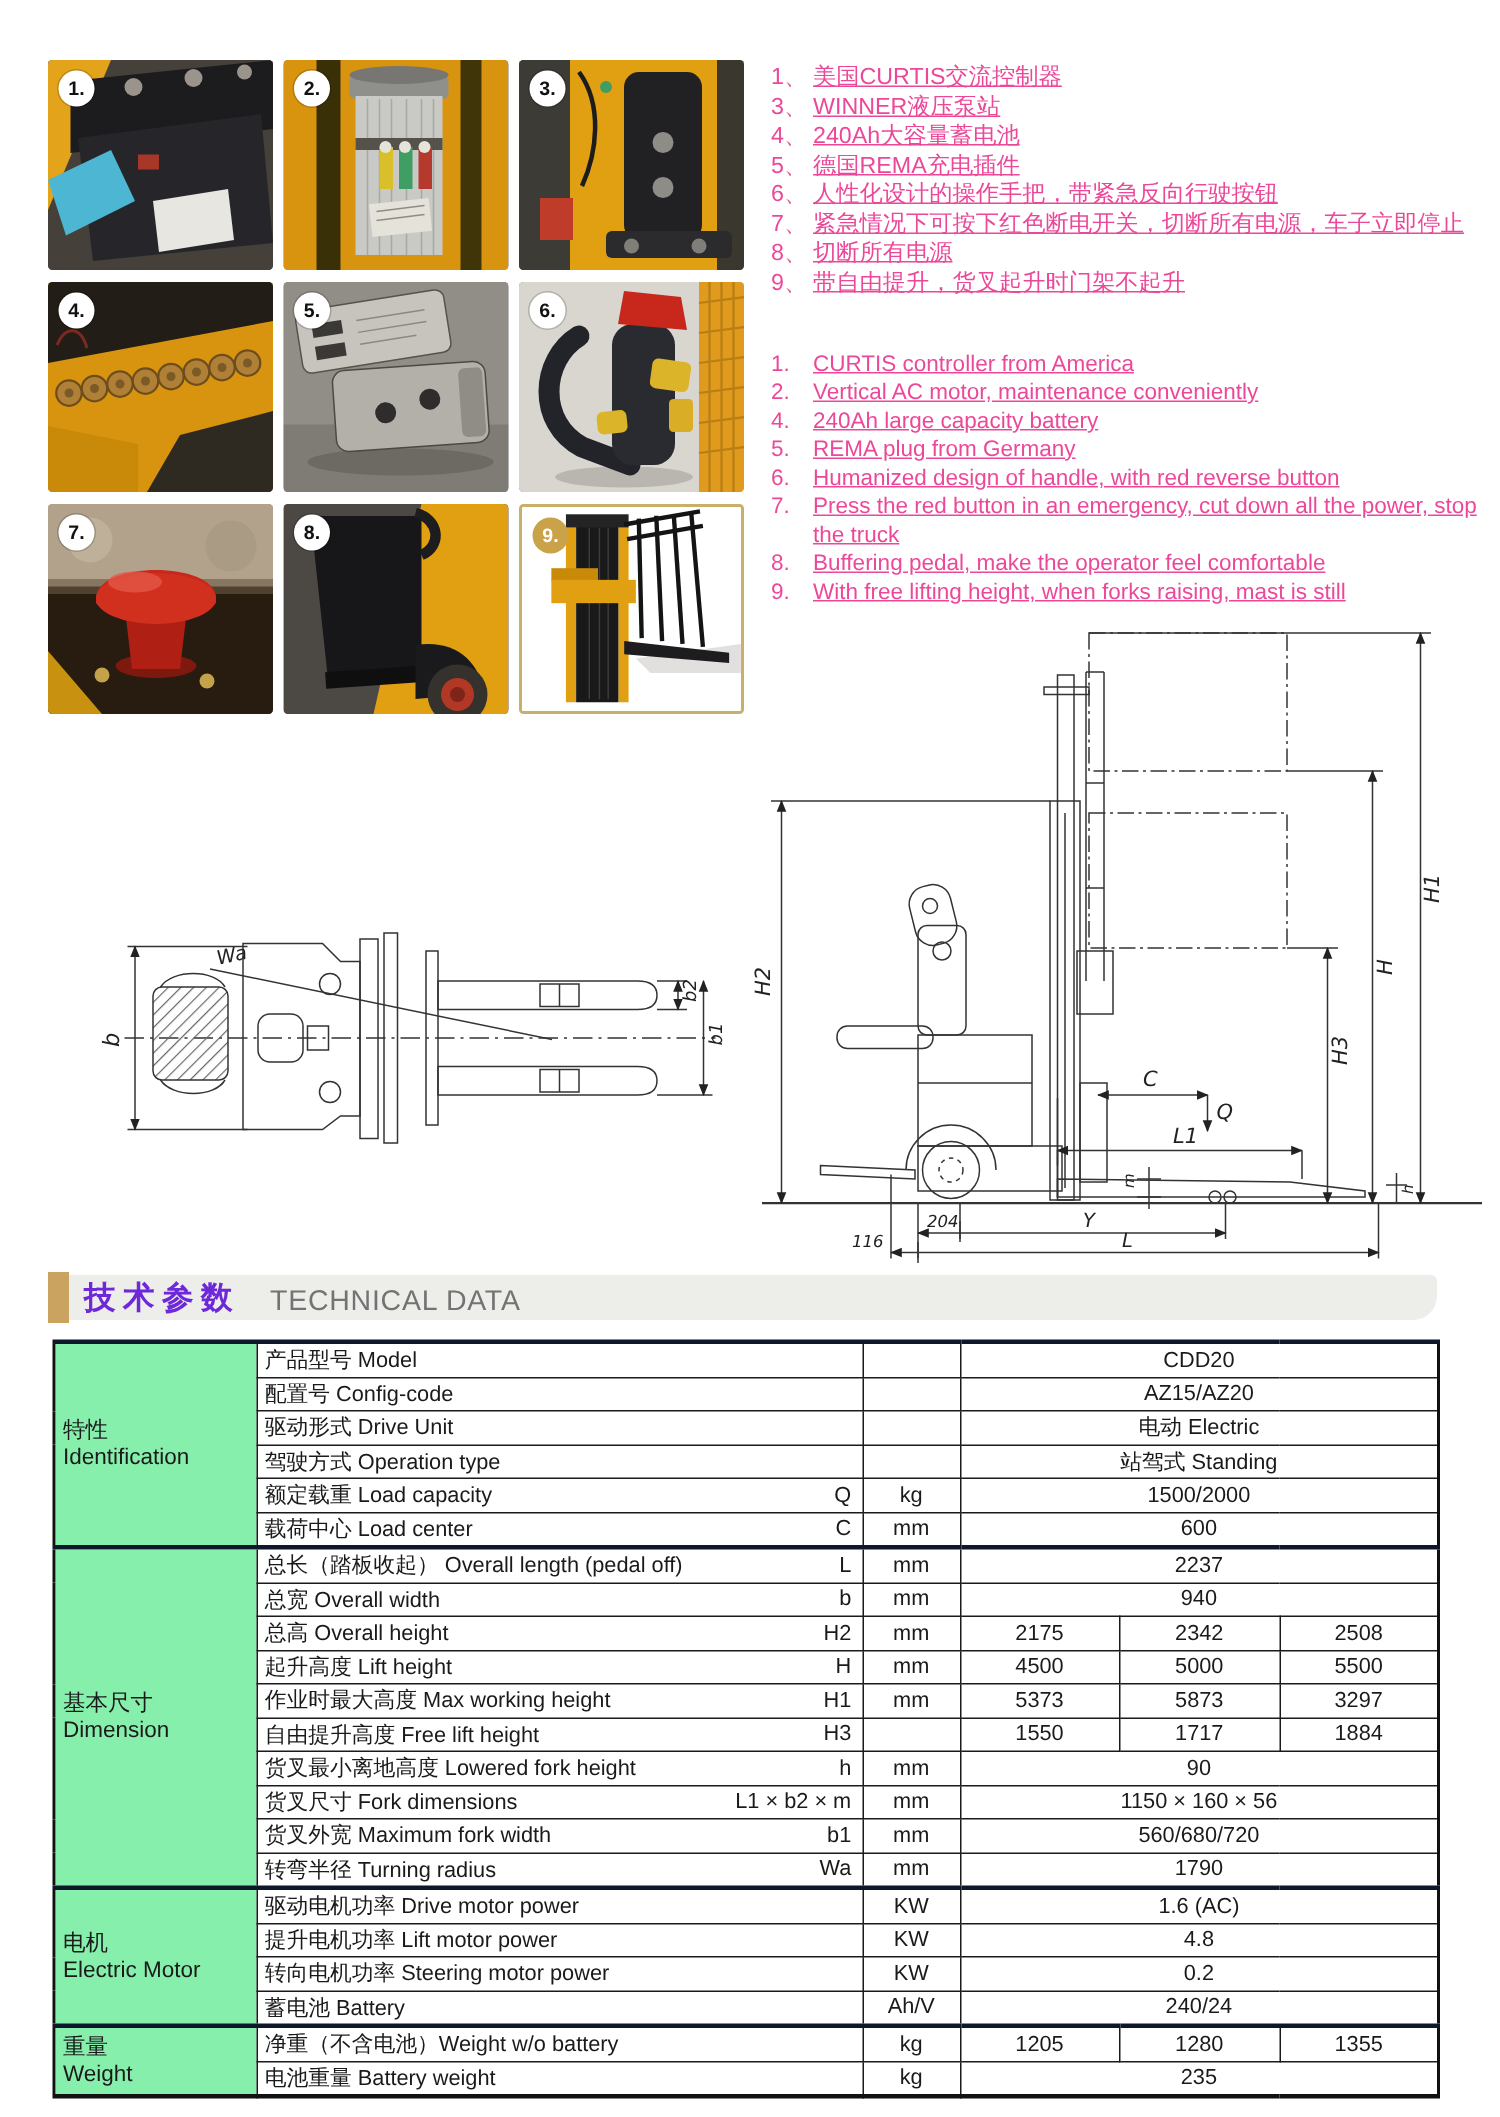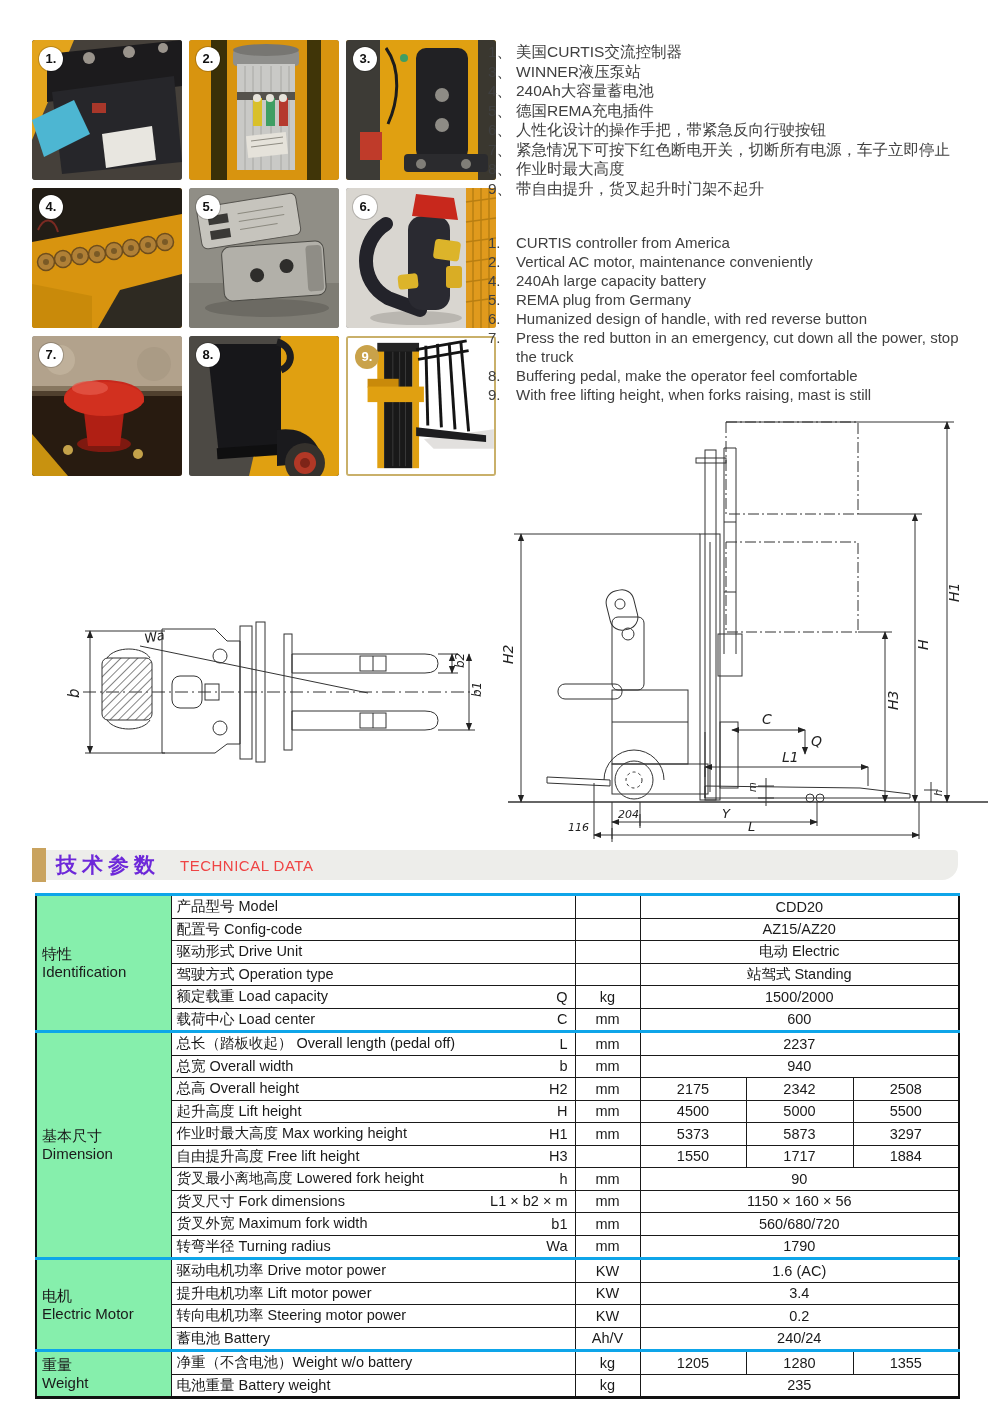--- a/index.html
+++ b/index.html
@@ -11,48 +11,48 @@
               grid-template-columns:repeat(3,150px);grid-auto-rows:140px;gap:8px 7px;}
   .photo{position:relative;margin:0;border-radius:3px;overflow:hidden;background:#888;}
   .photo svg{display:block;width:100%;height:100%;}
   .photo.gold-frame{border:2px solid #c9b06a;background:#fff;width:146px;height:136px;}
   .badge{position:absolute;top:7px;left:7px;width:24px;height:24px;border-radius:50%;
          background:#fff;color:#111;font-weight:bold;font-size:13px;line-height:24px;
          text-align:center;box-shadow:0 0 0 1px rgba(0,0,0,.18);}
   .badge.gold{background:#c9a24a;color:#fff;box-shadow:none;}
 
   
-  .feat-list{position:absolute;left:488px;width:482px;color:#404040;}
+  .feat-list{position:absolute;left:514px;width:482px;color:#ec4899;text-decoration:underline;}
   .feat-list.cn{top:42px;font-size:15.5px;line-height:19.5px;}
   .feat-list.en{top:233px;font-size:15px;line-height:19px;}
   .fi{padding-left:28px;}
   .fi .n{display:inline-block;width:28px;margin-left:-28px;}
 
   
   .drawing{position:absolute;}
   .drawing svg{display:block;}
   .dimtext{font-family:"DejaVu Sans",sans-serif;font-style:italic;fill:#222;}
 
   
   .tech-bar{position:absolute;left:32px;top:848px;width:926px;height:34px;}
   .tech-bar .band{position:absolute;left:6px;top:2px;right:0;height:30px;background:#ededea;
                   border-radius:2px 4px 16px 2px;}
   .tech-bar .accent{position:absolute;left:0;top:0;width:14px;height:34px;background:#c9a35f;}
   .tech-bar .title-cn{position:absolute;left:24px;top:3px;font-size:21px;font-weight:bold;
                       letter-spacing:5px;color:#6d28d9;}
-  .tech-bar .title-en{position:absolute;left:148px;top:9px;font-size:15px;color:#ef4444;
+  .tech-bar .title-en{position:absolute;left:148px;top:9px;font-size:19px;color:#737373;
                       letter-spacing:.5px;}
 
   
   table.spec{position:absolute;left:35px;top:893px;width:923px;border-collapse:collapse;
              table-layout:fixed;font-size:14.5px;}
   table.spec{border:2px solid #111;border-top-width:3px;border-bottom-width:3px;}
   table.spec td{border:1px solid #1a1a1a;height:21.5px;padding:0 5px;overflow:hidden;
                 white-space:nowrap;}
-  table.spec tr.sec-top td{border-top:3px solid #0ea5e9;}
+  table.spec tr.sec-top td{border-top:3px solid #0f172a;}
   td.cat{background:#86efac;font-size:15px;line-height:18px;padding:0 2px;
          white-space:normal;}
   td.nm{position:relative;text-align:left;padding-right:46px;}
   td.nm .sym{position:absolute;right:7px;top:50%;transform:translateY(-50%);}
   td.un,td.vl{text-align:center;}
 </style>
 </head>
 <body>
 
 <div class="page">
@@ -262,21 +262,21 @@
     </figure>
   </div>
 
   <div class="feat-list cn" id="list-cn">
       <div class="fi"><span class="n">1、</span><span>美国CURTIS交流控制器</span></div>
       <div class="fi"><span class="n">3、</span><span>WINNER液压泵站</span></div>
       <div class="fi"><span class="n">4、</span><span>240Ah大容量蓄电池</span></div>
       <div class="fi"><span class="n">5、</span><span>德国REMA充电插件</span></div>
       <div class="fi"><span class="n">6、</span><span>人性化设计的操作手把，带紧急反向行驶按钮</span></div>
       <div class="fi"><span class="n">7、</span><span>紧急情况下可按下红色断电开关，切断所有电源，车子立即停止</span></div>
-      <div class="fi"><span class="n">8、</span><span>作业时最大高度</span></div>
+      <div class="fi"><span class="n">8、</span><span>切断所有电源</span></div>
       <div class="fi"><span class="n">9、</span><span>带自由提升，货叉起升时门架不起升</span></div>
     </div>
   <div class="feat-list en" id="list-en">
       <div class="fi"><span class="n">1.</span><span>CURTIS controller from America</span></div>
       <div class="fi"><span class="n">2.</span><span>Vertical AC motor, maintenance conveniently</span></div>
       <div class="fi"><span class="n">4.</span><span>240Ah large capacity battery</span></div>
       <div class="fi"><span class="n">5.</span><span>REMA plug from Germany</span></div>
       <div class="fi"><span class="n">6.</span><span>Humanized design of handle, with red reverse button</span></div>
       <div class="fi"><span class="n">7.</span><span>Press the red button in an emergency, cut down all the power, stop the truck</span></div>
       <div class="fi"><span class="n">8.</span><span>Buffering pedal, make the operator feel comfortable</span></div>
@@ -551,21 +551,21 @@
             <div>电机</div>
             <div>Electric Motor</div>
           </td>
           <td class="nm"><span>驱动电机功率 Drive motor power</span><span class="sym"></span></td>
           <td class="un">KW</td>
           <td class="vl" colspan="3">1.6 (AC)</td>
         </tr>
         <tr>
           <td class="nm"><span>提升电机功率 Lift motor power</span><span class="sym"></span></td>
           <td class="un">KW</td>
-          <td class="vl" colspan="3">3.4</td>
+          <td class="vl" colspan="3">4.8</td>
         </tr>
         <tr>
           <td class="nm"><span>转向电机功率 Steering motor power</span><span class="sym"></span></td>
           <td class="un">KW</td>
           <td class="vl" colspan="3">0.2</td>
         </tr>
         <tr>
           <td class="nm"><span>蓄电池 Battery</span><span class="sym"></span></td>
           <td class="un">Ah/V</td>
           <td class="vl" colspan="3">240/24</td>

